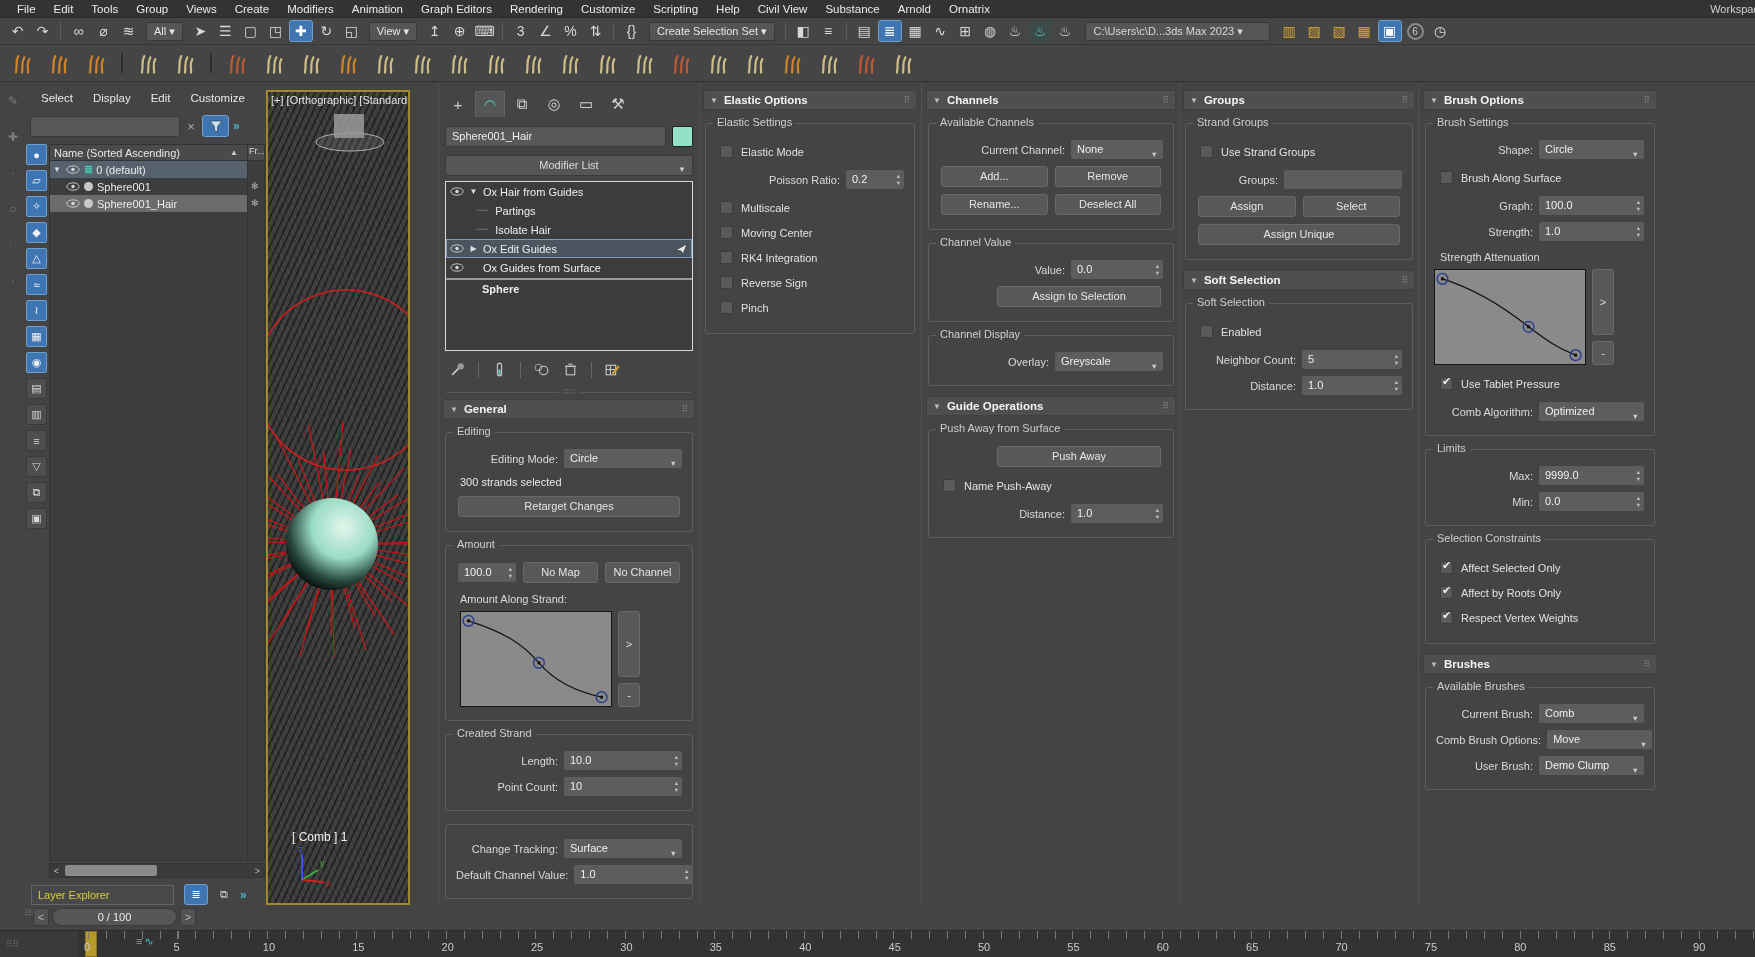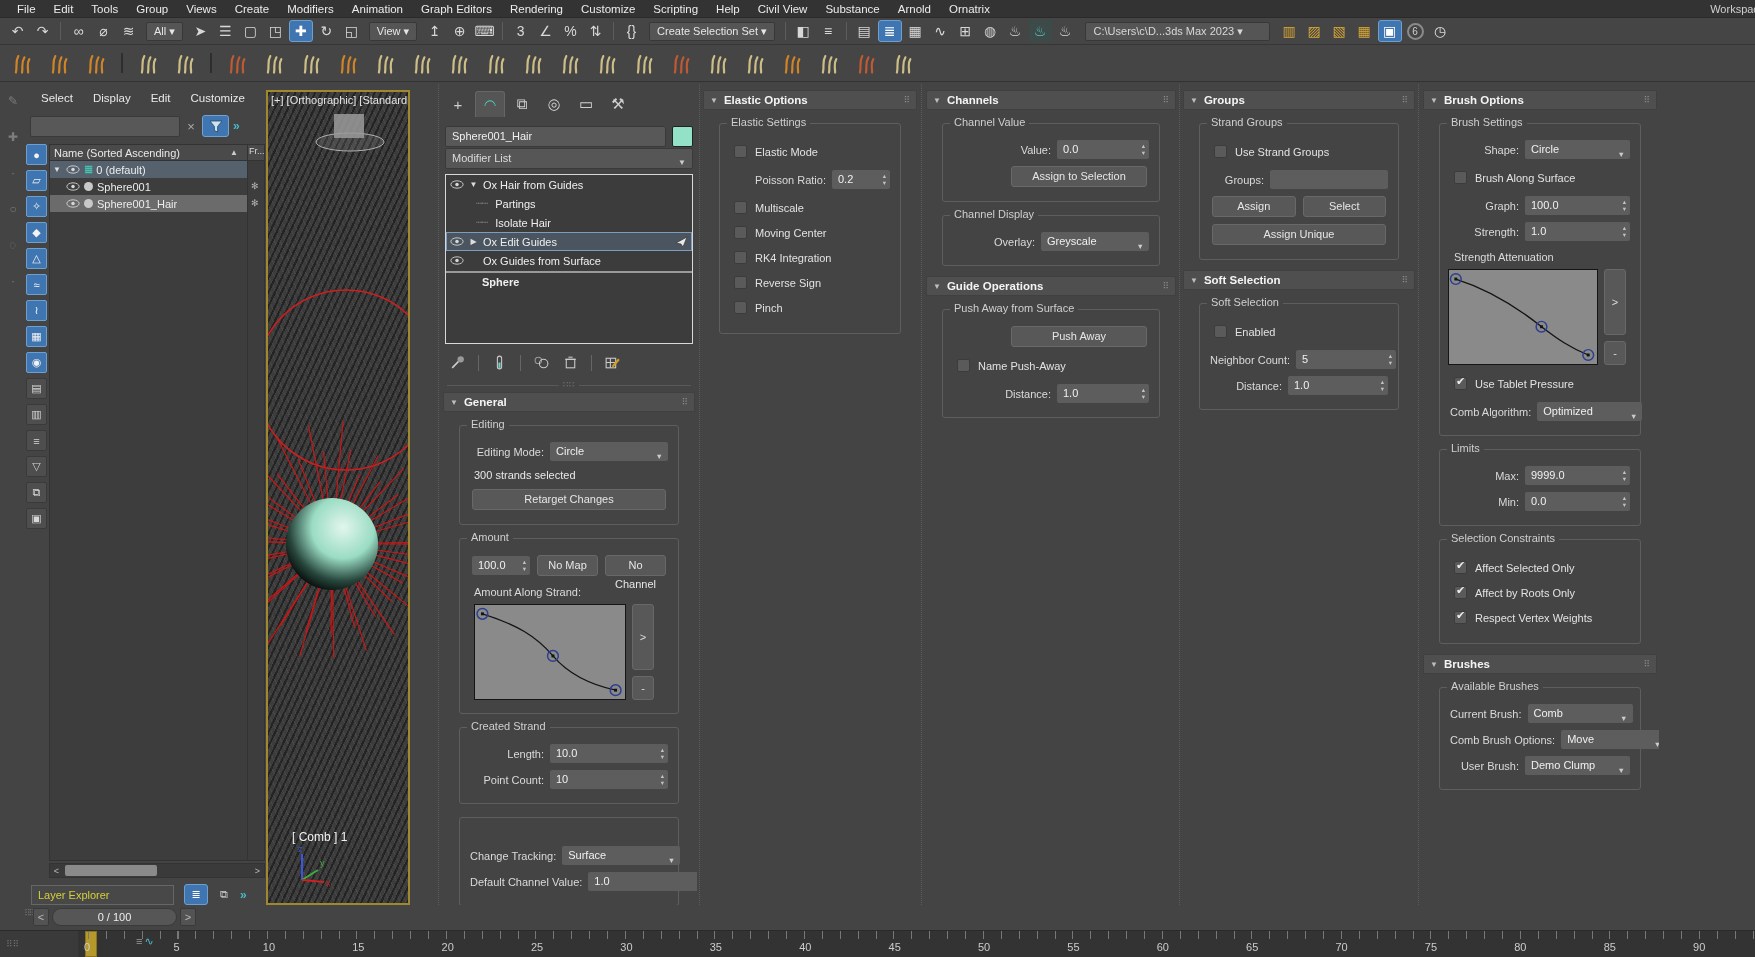--- a/index.html
+++ b/index.html
@@ -97,44 +97,44 @@
   .c4{left:1181px;width:236px;}
   .c5{left:1421px;width:238px;}
   .toproll{margin-top:46px;}
 
   .tabs{display:flex;align-items:center;height:28px;margin:6px 2px 0;gap:2px;}
   .tab{width:30px;height:26px;display:flex;align-items:center;justify-content:center;font-size:15px;color:#cfcfcf;border-radius:3px 3px 0 0;}
   .tab.on{background:#555;border:1px solid #666;border-bottom:none;color:#52c9bb;}
   .namerow{display:flex;align-items:center;gap:6px;margin:8px 4px 0;}
   .objname{flex:1;height:21px;background:#585858;border:1px solid #3a3a3a;border-radius:2px;line-height:19px;padding:0 6px;color:#f0f0f0;}
   .swatch{width:21px;height:21px;background:#93e2c7;border:1px solid #222;border-radius:2px;flex:none;}
-  .modlist{position:relative;margin:1px 4px 0;height:21px;background:#565656;border:1px solid #3a3a3a;border-radius:2px;line-height:19px;padding:0 6px;color:#dcdcdc;}
+  .modlist{position:relative;margin:8px 4px 0;height:21px;background:#565656;border:1px solid #3a3a3a;border-radius:2px;line-height:19px;padding:0 6px;color:#dcdcdc;text-align:center;}
   .modlist::after{content:"▼";position:absolute;right:6px;top:4px;font-size:8px;color:#ccc;}
   .stack{margin:5px 4px 0;height:170px;background:#3c3c3c;border:1px solid #d8d8d8;position:relative;}
   .srow{height:19px;display:flex;align-items:center;gap:5px;padding:0 4px;color:#efefef;}
   .srow .tw{font-size:8px;color:#ddd;width:9px;text-align:center;}
   .srow.child{padding-left:30px;}
   .srow.child::before{content:"┈┈";color:#8a8a8a;margin-right:3px;letter-spacing:-1px;}
   .srow.sel{background:#4a5560;outline:1px solid #7e9cbd;outline-offset:-1px;}
   .srow.base{border-top:2px solid #9a9a9a;font-weight:bold;padding-left:36px;margin-top:1px;}
   .cursorarrow{margin-left:auto;}
   .stkico{display:flex;align-items:center;gap:12px;margin:10px 8px 0;}
   .stkico svg{width:17px;height:17px;}
   .isep{width:1px;height:16px;background:#666;}
   .hdiv{border-top:1px solid #595959;margin:14px 6px 6px;position:relative;}
   .hdiv span{position:absolute;left:50%;top:-6px;transform:translateX(-50%);color:#8e8e8e;font-size:8px;background:#444;padding:0 4px;letter-spacing:1px;}
 
   .roh{display:flex;align-items:center;height:20px;background:#4f4f4f;border:1px solid #404040;border-radius:2px;margin:6px 2px 2px;padding:0 6px;gap:6px;}
   .roh b{color:#f4f4f4;font-size:11.5px;}
   .roh .arr{color:#bdbdbd;font-size:8px;}
   .roh .dots{margin-left:auto;color:#8a8a8a;font-size:9px;}
 
-  .grp{border:1px solid #5e5e5e;border-radius:3px;margin:13px 18px 10px;padding:9px 4px 7px;position:relative;}
+  .grp{border:1px solid #5e5e5e;border-radius:3px;margin:13px 4px 10px;padding:9px 4px 7px;position:relative;}
   .grp>.gl{position:absolute;top:-8px;left:7px;background:#444;padding:0 4px;color:#cfcfcf;}
-  .grp.nolabel{padding-top:21px;}
+  .grp.nolabel{padding-top:7px;}
 
   .frow{display:flex;align-items:center;margin:7px 6px;}
   .frow .lab{flex:1;text-align:right;margin-right:6px;color:#dadada;white-space:nowrap;}
   .fld{position:relative;height:19px;background:#5d5d5d;border-radius:2px;padding:0 15px 0 6px;line-height:19px;color:#f0f0f0;width:118px;flex:none;}
   .fld.w58{width:58px;}
   .fld.spin::after{content:"▴\a▾";position:absolute;right:4px;top:2px;font-size:6.5px;line-height:7px;color:#c2c2c2;white-space:pre;}
   .fld.dd::after{content:"▼";position:absolute;right:5px;top:5px;font-size:7.5px;color:#ccc;}
   .btn{background:#585858;border:1px solid #686868;border-radius:3px;height:21px;line-height:19px;text-align:center;color:#e6e6e6;padding:0 6px;}
   .btnrow{display:flex;gap:7px;margin:7px 8px;}
   .btnrow .btn{flex:1;}
@@ -755,20 +755,35 @@
     </div>
   </div>
 
   <div class="pcol c3">
     <div class="roh toproll">
       <span class="arr">▼</span>
       <b>Channels</b>
       <span class="dots">⠿</span>
     </div>
     <div class="grp">
+      <span class="gl">Available Channels</span>
+      <div class="frow">
+          <span class="lab">Current Channel:</span>
+        <span class="fld dd" style="width:92px">None</span>
+        </div>
+      <div class="btnrow">
+        <span class="btn">Add...</span>
+        <span class="btn">Remove</span>
+      </div>
+      <div class="btnrow">
+        <span class="btn">Rename...</span>
+        <span class="btn">Deselect All</span>
+      </div>
+    </div>
+    <div class="grp">
       <span class="gl">Channel Value</span>
       <div class="frow">
           <span class="lab">Value:</span>
         <span class="fld spin" style="width:92px">0.0</span>
         </div>
       <div class="btn btnind">Assign to Selection</div>
     </div>
     <div class="grp">
       <span class="gl">Channel Display</span>
       <div class="frow">

